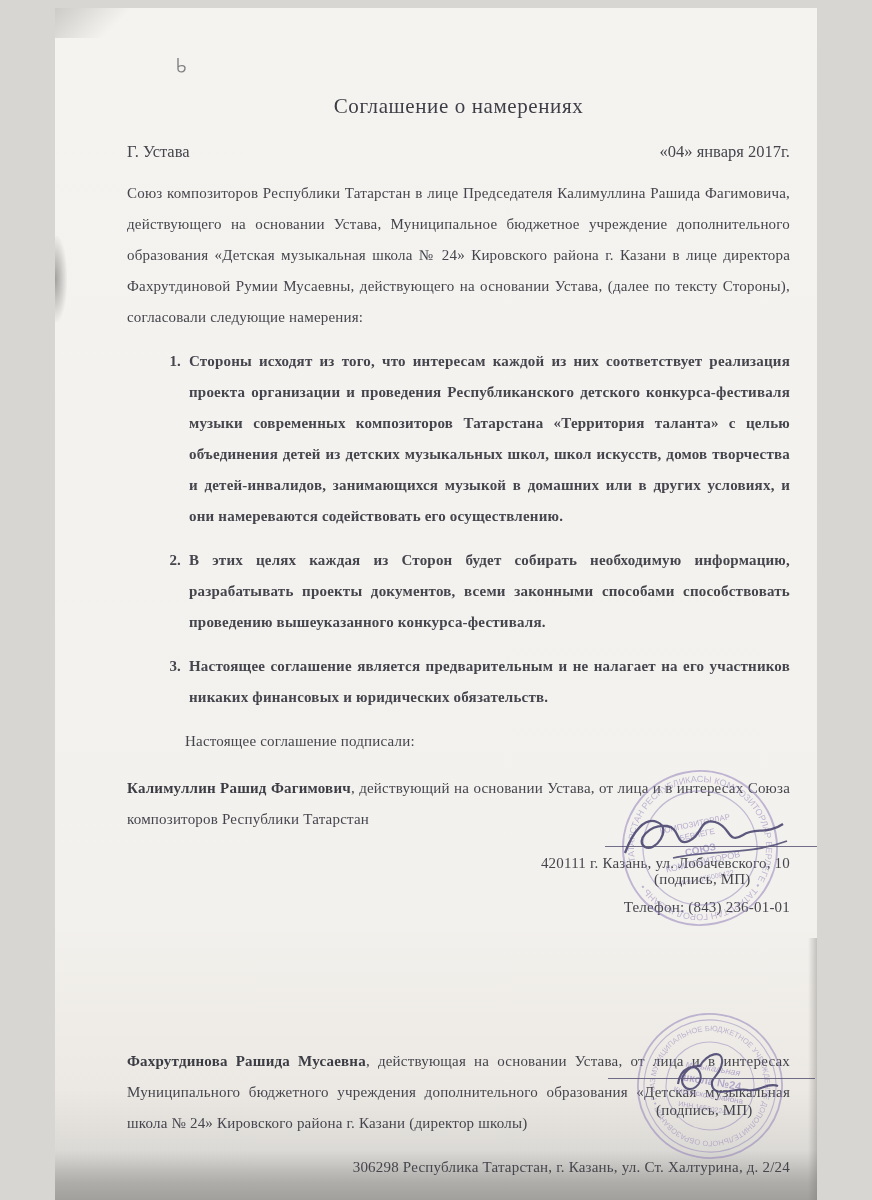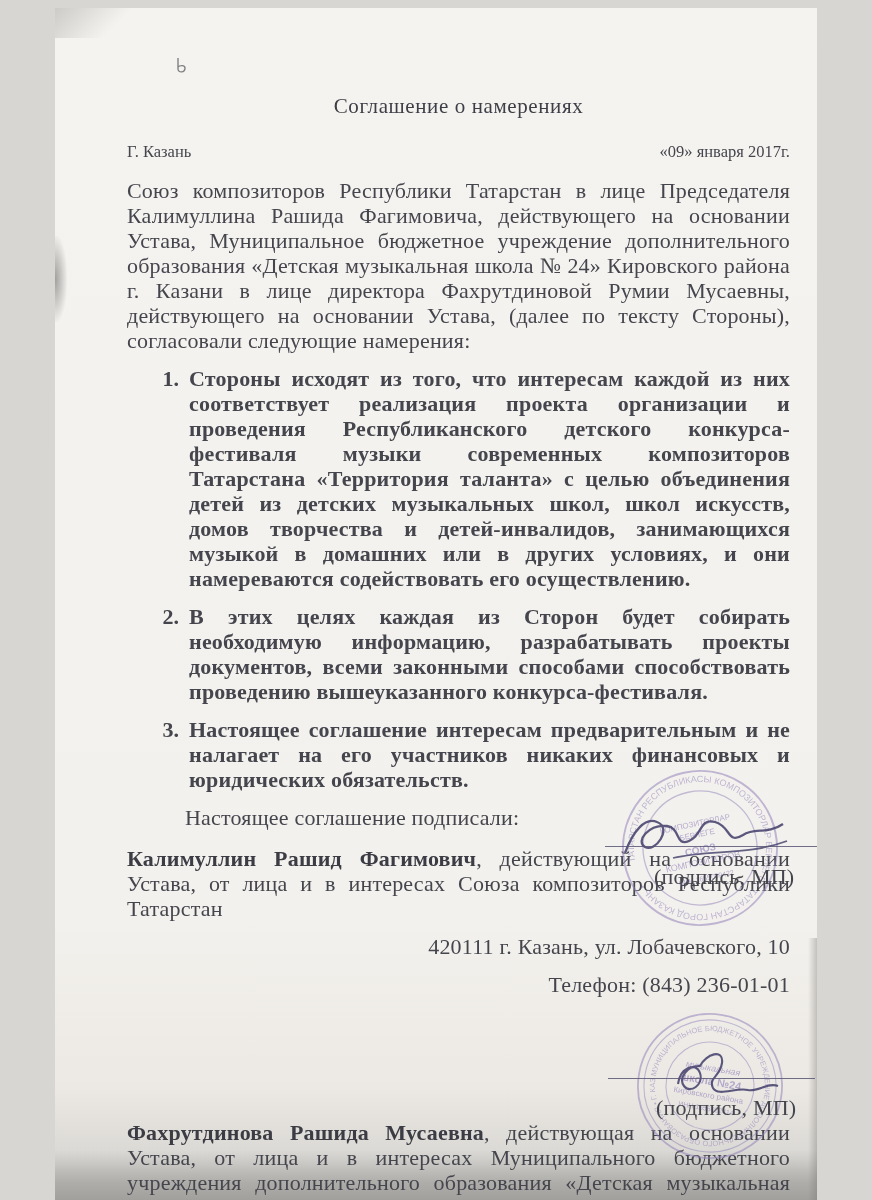--- a/index.html
+++ b/index.html
@@ -16,21 +16,21 @@
   .content { position:absolute; left:72px; right:27px; top:86px; }
   .title {
     font-size:21px; font-weight:400; letter-spacing:0.6px;
     text-align:center; color:#3e3e46; margin-bottom:20px;
   }
   .dateline {
     display:flex; justify-content:space-between;
     font-size:16.5px; line-height:25px; margin-bottom:14px;
   }
   .para, .items li, .sig-label {
-    font-size:22px; line-height:25px; letter-spacing:0.2px;
+    font-size:15px; line-height:31px; letter-spacing:0.2px;
   }
   .para { text-align:justify; margin-bottom:13px; }
   .items { list-style:decimal outside; padding-left:58px; margin:0 0 0 0; }
   .items li { text-align:justify; padding-left:4px; margin-bottom:13px;font-weight:bold; }
   .indent { padding-left:58px; text-align:left; }
   .signed { margin-bottom:16px; }
   .name { font-weight:bold; color:#3c3c44; }
   .spacer { height:110px; }
   .addr, .phone { text-align:right; }
 
@@ -71,30 +71,30 @@
   <div class="shadow-right"></div>
   <div class="shadow-bottom"></div>
   <svg class="pen-mark" width="16" height="20" viewBox="0 0 16 20">
     <path d="M5,2 L5,13 C5,17 12,17 12,12 C12,9 7,9 5,11" fill="none" stroke="#5a5a60" stroke-width="1.4"></path>
   </svg>
 
   <div class="content">
     <div class="title">Соглашение о намерениях</div>
 
     <div class="dateline">
-      <span>Г. Казань</span>
-      <span>«09» января 2017г.</span>
+      <span>Г. Устава</span>
+      <span>«04» января 2017г.</span>
     </div>
 
     <p class="para">Союз композиторов Республики Татарстан в лице Председателя Калимуллина Рашида Фагимовича, действующего на основании Устава, Муниципальное бюджетное учреждение дополнительного образования   «Детская музыкальная школа № 24» Кировского района г. Казани в лице директора Фахрутдиновой Румии Мусаевны, действующего на основании Устава,  (далее по тексту Стороны), согласовали следующие намерения:</p>
 
     <ol class="items">
       <li><span>Стороны исходят из того, что интересам каждой из них соответствует реализация проекта организации и проведения Республиканского детского конкурса-фестиваля музыки современных композиторов Татарстана «Территория таланта» с целью объединения детей из детских музыкальных школ, школ искусств, домов творчества и детей-инвалидов, занимающихся музыкой в домашних или в других условиях,   и они намереваются содействовать его осуществлению.</span></li>
       <li><span>В этих целях каждая из Сторон будет собирать необходимую информацию, разрабатывать проекты документов, всеми законными способами способствовать проведению вышеуказанного конкурса-фестиваля.</span></li>
-      <li><span>Настоящее соглашение интересам предварительным и не налагает на его участников никаких финансовых и юридических обязательств.</span></li>
+      <li><span>Настоящее соглашение является предварительным и не налагает на его участников никаких финансовых и юридических обязательств.</span></li>
     </ol>
 
     <p class="para indent signed">Настоящее соглашение подписали:</p>
 
     <p class="para"><span class="name">Калимуллин Рашид Фагимович</span><span>, действующий на основании Устава, от лица и в интересах Союза композиторов Республики Татарстан</span></p>
 
     <p class="para addr">420111 г. Казань, ул. Лобачевского, 10</p>
     <p class="para phone">Телефон: (843) 236-01-01</p>
 
     <div class="spacer"></div>

